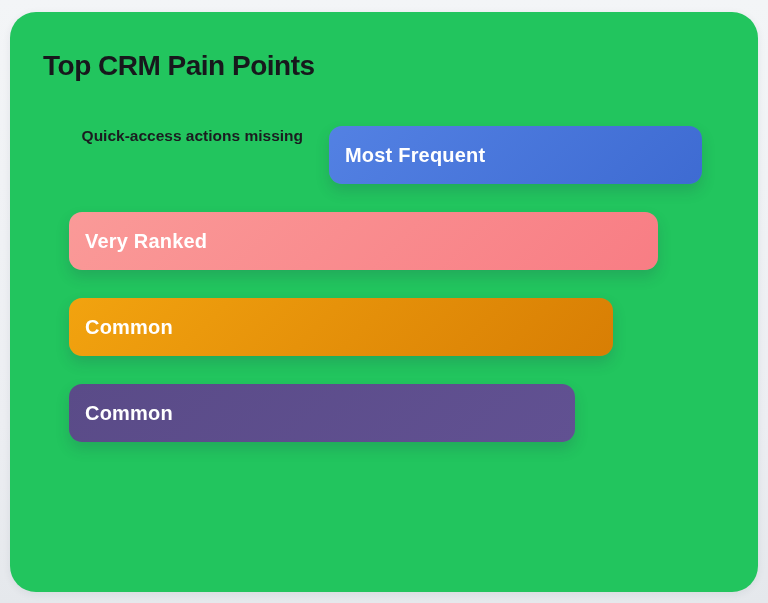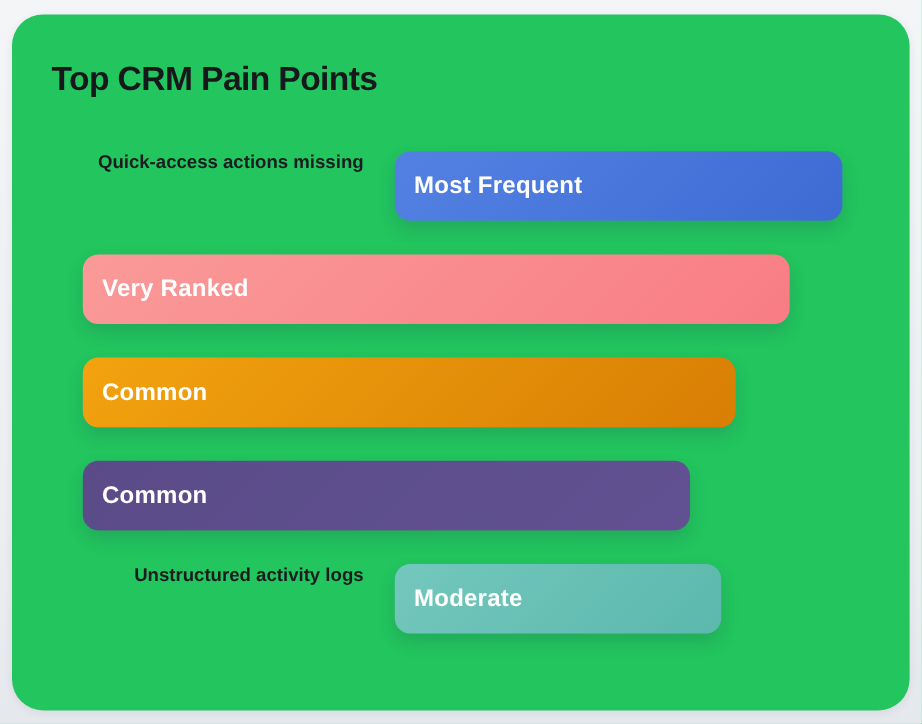--- a/index.html
+++ b/index.html
@@ -104,23 +104,15 @@
     </div>
 
     <div class="row">
       <div class="bar-track">
         <div class="bar" style="width: 80%; background: linear-gradient(135deg, rgb(90, 75, 136), rgb(97, 81, 146));">
           <span class="bar-value">Common</span>
         </div>
       </div>
     </div>
 
-    <div class="row">
-      <div class="row-label">Unstructured activity logs</div>
-      <div class="bar-track">
-        <div class="bar" style="width: 73%; background: linear-gradient(135deg, rgb(116, 199, 189), rgb(92, 184, 172));">
-          <span class="bar-value">Moderate</span>
-        </div>
-      </div>
-    </div>
 
   </div>
 </div>
 
 </body></html>

